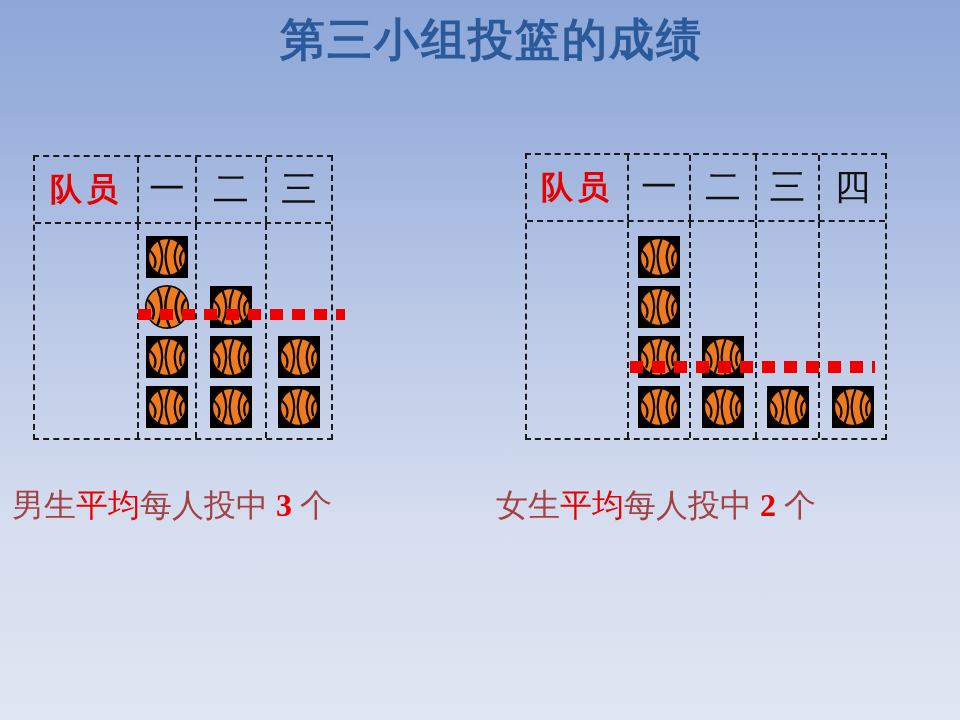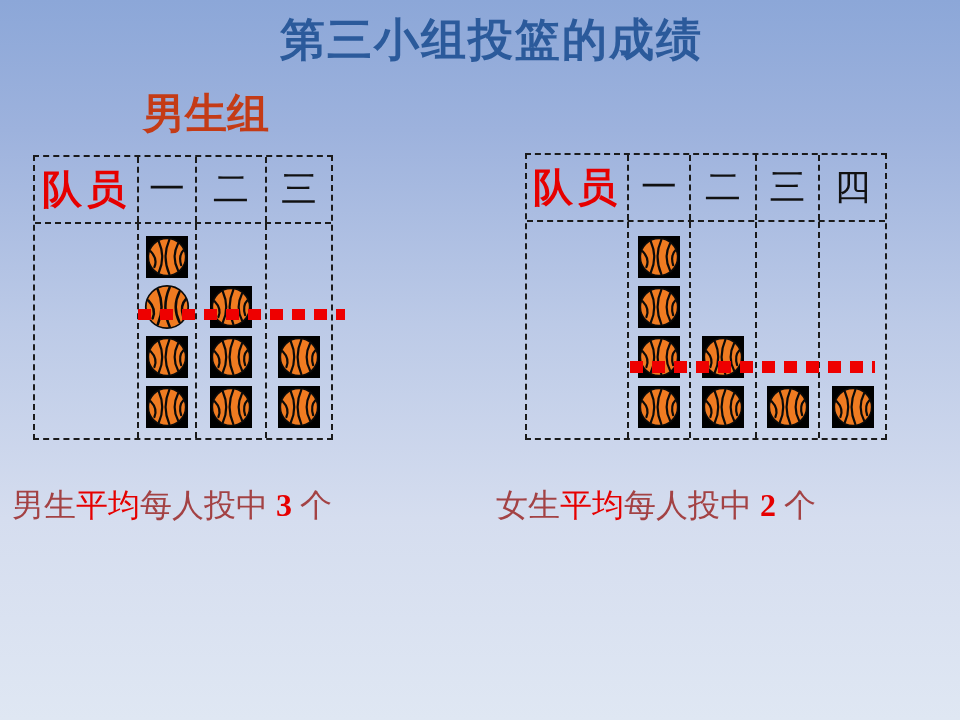--- a/index.html
+++ b/index.html
@@ -28,21 +28,21 @@
   .ptable.boys{left:33px;top:155px;width:300px;height:285px;}
   .ptable.girls{left:525px;top:153px;width:362px;height:287px;}
   .hrow{display:grid;height:65px;border-bottom:2px dashed #1b1b1b;}
   .brow{display:grid;position:relative;}
   .ptable.boys .brow{height:214px;}
   .ptable.girls .brow{height:216px;}
   .hcell,.bcell{box-sizing:border-box;}
   .hcell{display:flex;align-items:center;justify-content:center;
     font-family:"Liberation Serif","DejaVu Serif",serif;}
   .hcell:not(:first-child),.bcell:not(:first-child){border-left:2px dashed #1b1b1b;}
-  .member-header{color:var(--c-member,#E60000);font-size:40px;font-weight:bold;letter-spacing:4px;}
+  .member-header{color:var(--c-member,#E60000);font-size:32px;font-weight:bold;letter-spacing:4px;}
   .col-label{color:#111;font-size:36px;}
   .bcell{display:flex;flex-direction:column;justify-content:flex-end;align-items:center;
     gap:8px;padding-bottom:10px;}
   .ball{width:42px;height:42px;display:block;flex:0 0 auto;}
   .ball path{fill:none;stroke:#0a0a0a;stroke-width:2.3;stroke-linecap:round;}
   .ball-plain{transform:scale(1.14);}
   .avg-line{
     position:absolute;z-index:3;
     background:repeating-linear-gradient(90deg,var(--c-line,#EE0000) 0 13px,transparent 13px 22px);
   }
@@ -58,21 +58,20 @@
   .caption.girls{left:496px;}
   .caption .bright{color:var(--c-cap-bright,#E60000);}
   .caption .num{font-weight:bold;color:var(--c-cap-bright,#E60000);}
 </style>
 </head>
 <body>
 
 <div class="slide">
   <h1 class="slide-title">第三小组投篮的成绩</h1>
 
-  <div class="group-label boys">男生组</div>
 
   <div class="ptable boys" id="boys-table">
       <div class="hrow" style="grid-template-columns: 102px 58px 70px 66px;">
         <div class="hcell member-header">队员</div>
         <div class="hcell col-label">一</div>
         <div class="hcell col-label">二</div>
         <div class="hcell col-label">三</div>
       </div>
       <div class="brow" style="grid-template-columns: 102px 58px 70px 66px;">
         <div class="bcell"></div>

